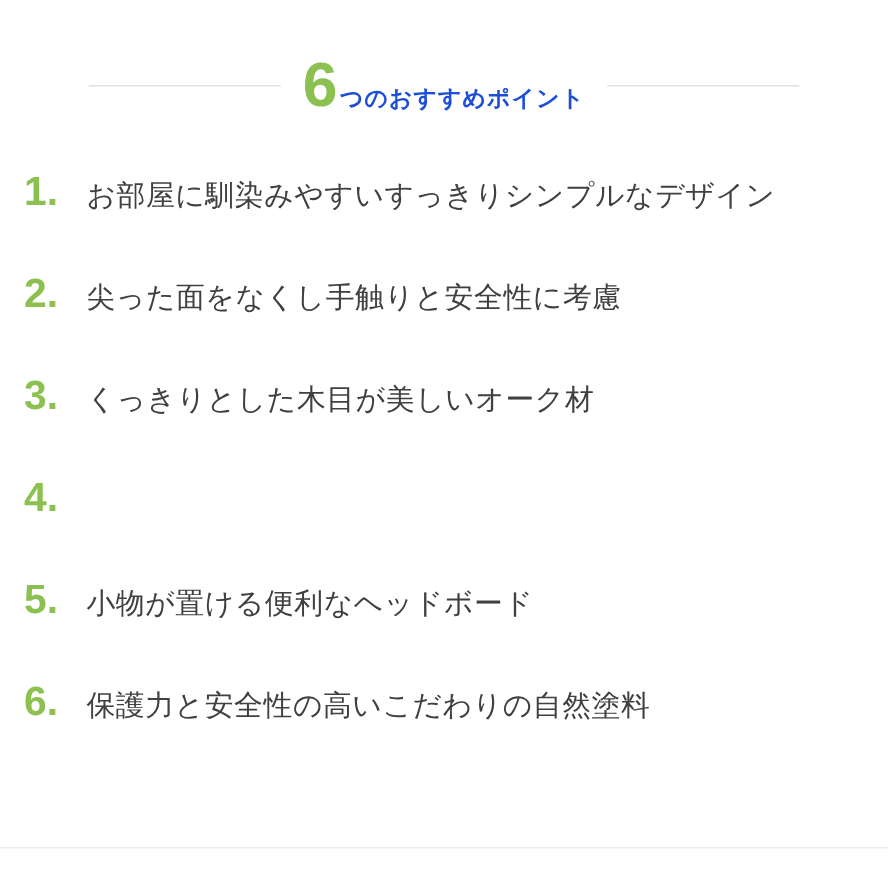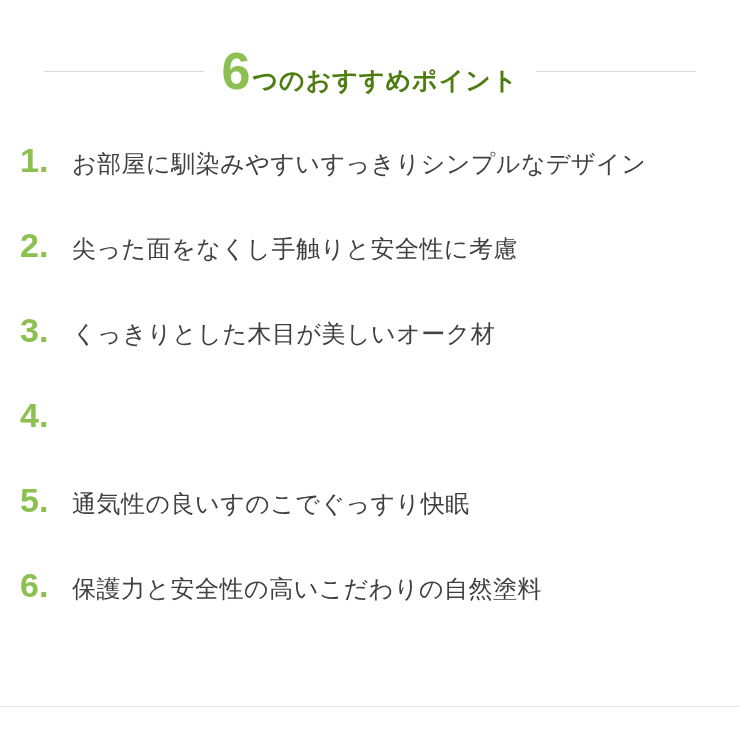--- a/index.html
+++ b/index.html
@@ -46,23 +46,23 @@
     white-space: nowrap;
   }
   .heading-num {
     font-size: 52px;
     font-weight: bold;
     color: #8cc152;
     letter-spacing: 0px;
     line-height: 1;
   }
   .heading-label {
-    font-size: 25px;
+    font-size: 19px;
     font-weight: bold;
-    color: #4d7c0f;
+    color: #1d4ed8;
     letter-spacing: 1px;
     line-height: 1;
     margin-left: 2px;
   }
 
   
   .list {
     position: absolute;
     top: 143px;
     left: 0;
@@ -133,21 +133,21 @@
       <span class="item-num">3.</span>
       <span class="item-text">くっきりとした木目が美しいオーク材</span>
     </div>
 
     <div class="list-item">
       <span class="item-num">4.</span>
     </div>
 
     <div class="list-item">
       <span class="item-num">5.</span>
-      <span class="item-text">通気性の良いすのこでぐっすり快眠</span>
+      <span class="item-text">小物が置ける便利なヘッドボード</span>
     </div>
 
     <div class="list-item">
       <span class="item-num">6.</span>
       <span class="item-text">保護力と安全性の高いこだわりの自然塗料</span>
     </div>
 
   </div>
 
   <div class="bottom-rule"></div>

